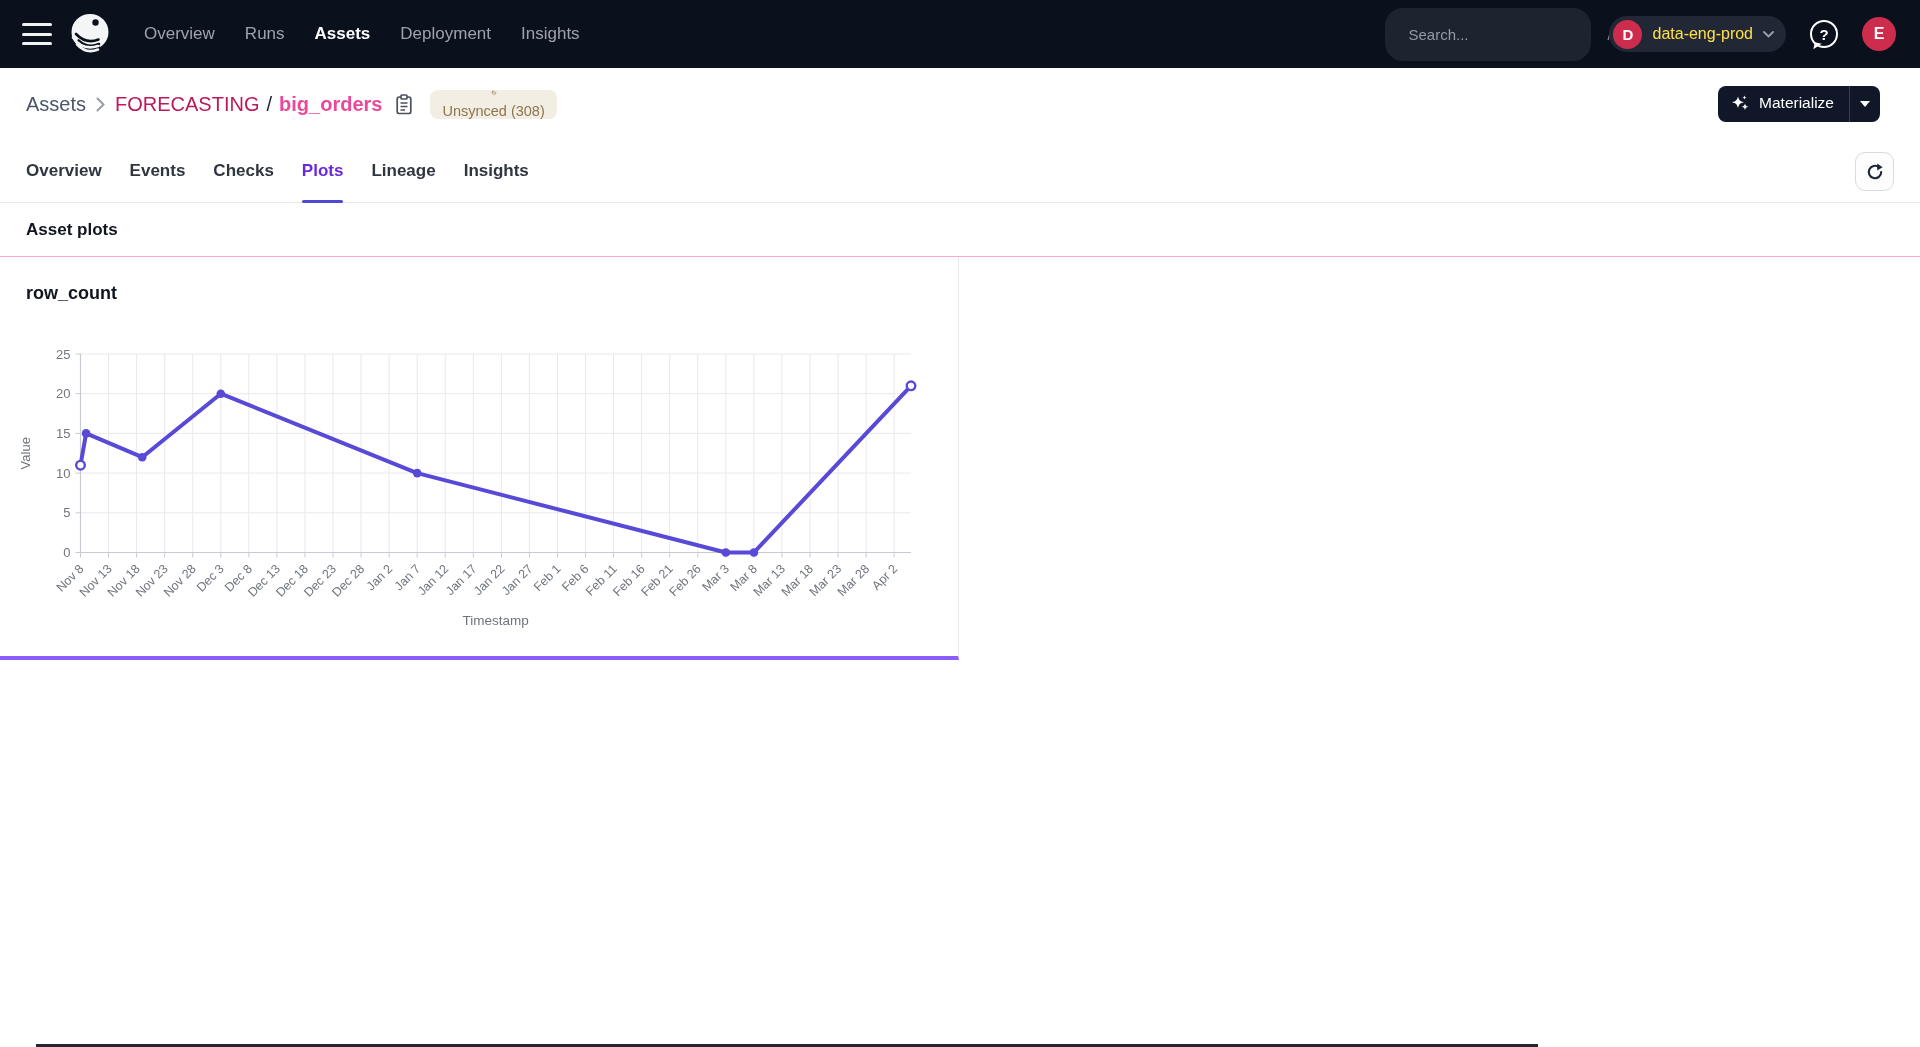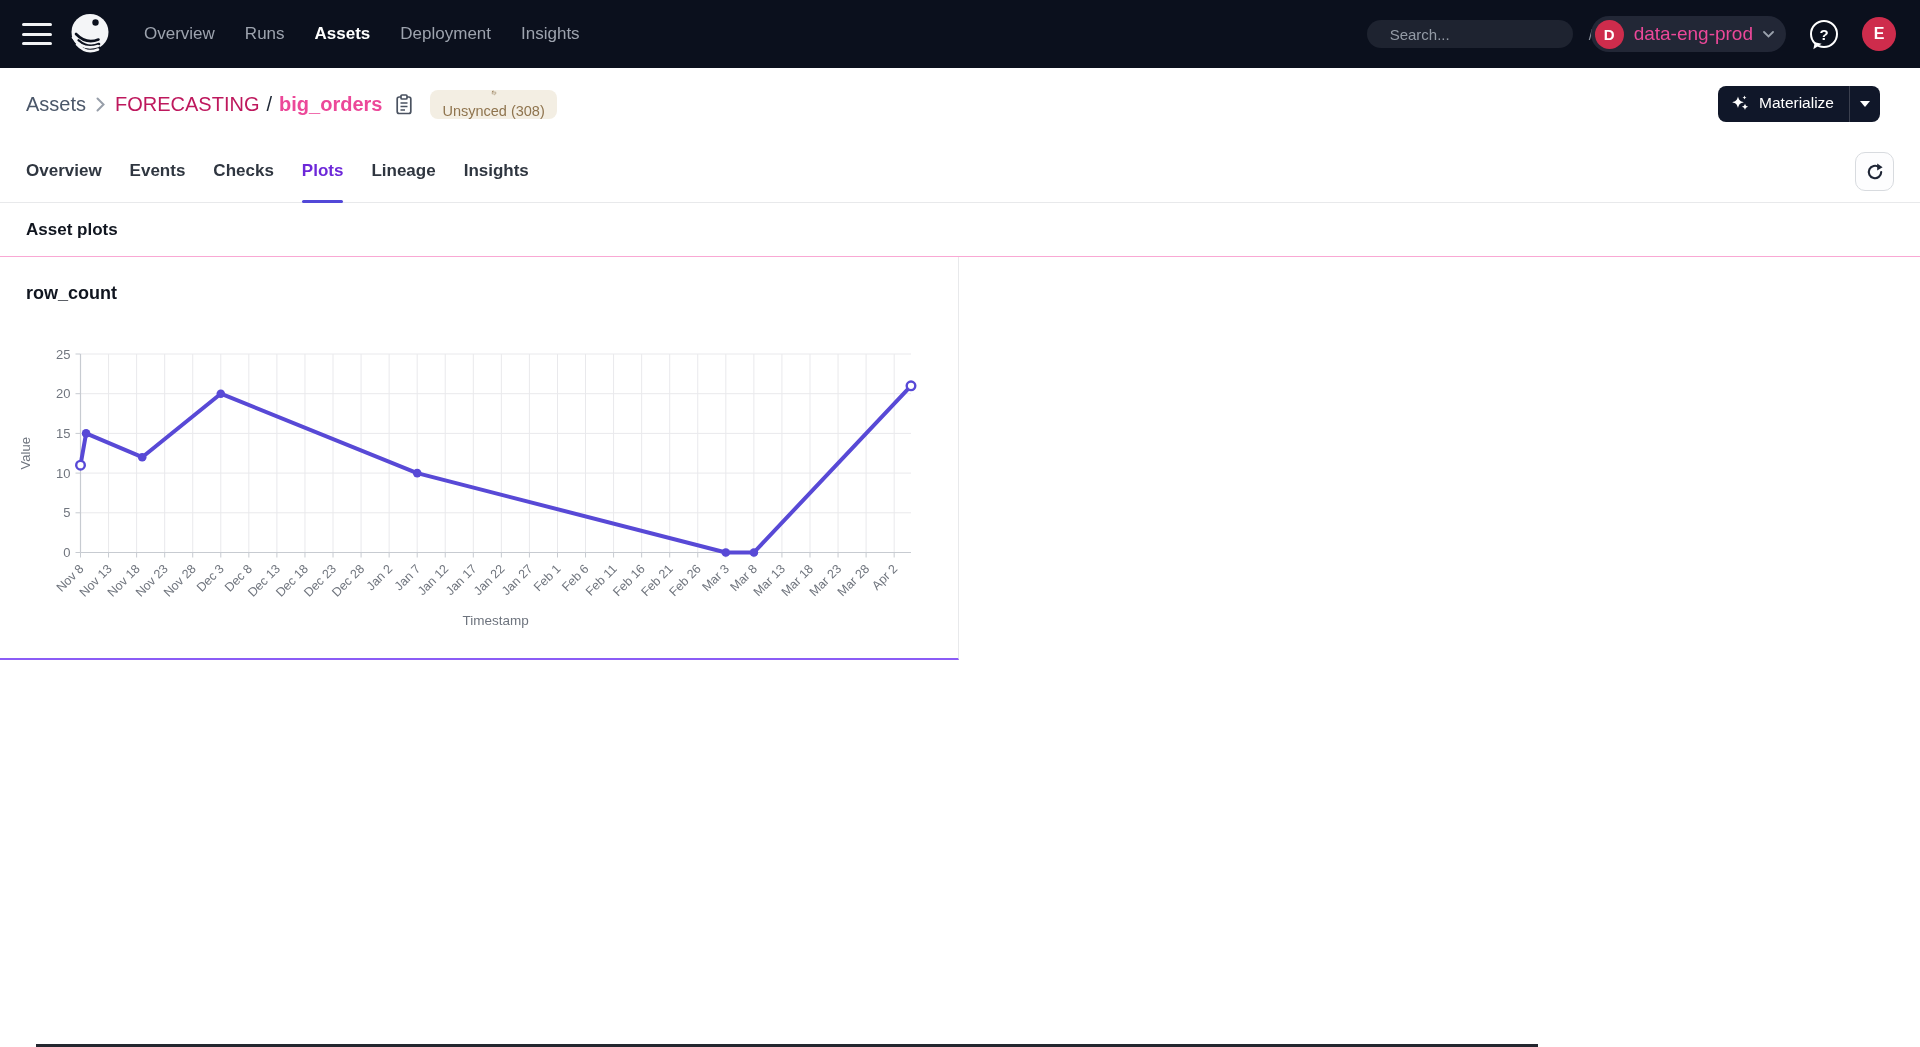--- a/index.html
+++ b/index.html
@@ -9,28 +9,28 @@
   
   .topnav { height:68px; background:#0B101D; display:flex; align-items:center; padding:0 24px 0 22px; }
   .hamburger { width:30px; height:22px; display:flex; flex-direction:column; justify-content:space-between; cursor:pointer; margin-right:16px; }
   .hamburger div { height:3px; background:#F2F3F5; border-radius:2px; }
   .logo { width:44px; height:46px; margin-right:32px; }
   .nav-links { display:flex; gap:30px; align-items:center; }
   .nav-link { color:#9DA3AE; font-size:17px; cursor:pointer; }
   .nav-link.active { color:#ffffff; font-weight:bold; }
 
   .nav-right { margin-left:auto; display:flex; align-items:center; }
-  .search-pill { width:206px; height:28px; background:#1E2330; border-radius:18px; display:flex; align-items:center; padding:0 16px 0 14px; }
+  .search-pill { width:206px; height:53px; background:#1E2330; border-radius:18px; display:flex; align-items:center; padding:0 16px 0 14px; }
   .search-pill input { flex:1; background:transparent; border:none; outline:none; color:#c7ccd4; font-size:15px; margin-left:9px; font-family:"Liberation Sans",sans-serif; }
   .search-pill input::placeholder { color:#949BA6; }
   .slash-key { color:#8A919C; font-size:15px; }
 
   .deploy-pill { margin-left:18px; height:36px; background:#222736; border-radius:18px; display:flex; align-items:center; padding:0 12px 0 4px; gap:10px; cursor:pointer; }
   .deploy-badge { width:29px; height:29px; border-radius:50%; background:#CE2C4C; color:#fff; font-size:15px; font-weight:bold; display:flex; align-items:center; justify-content:center; }
-  .deploy-name { color:#ec4899; font-size:19px; }
+  .deploy-name { color:#fde047; font-size:16px; }
 
   .help-btn { margin-left:24px; width:28px; height:28px; border:2px solid #ffffff; border-radius:50%; color:#ffffff; font-size:15px; font-weight:bold; display:flex; align-items:center; justify-content:center; cursor:pointer; position:relative; }
   .help-btn::after { content:""; position:absolute; left:2px; bottom:-4px; width:0; height:0; border-left:7px solid #ffffff; border-bottom:7px solid transparent; transform:rotate(12deg); }
   .avatar { margin-left:24px; width:34px; height:34px; border-radius:50%; background:#CE2C4C; color:#fff; font-size:16px; font-weight:bold; display:flex; align-items:center; justify-content:center; cursor:pointer; }
 
   
   .crumb-row { height:72px; display:flex; align-items:center; padding:0 26px; position:relative; background:#fff; }
   .crumb-root { color:#4B5769; font-size:20px; cursor:pointer; }
   .crumb-sep { margin:0 10px; display:flex; align-items:center; }
   .crumb-group { color:#be185d; font-size:20px; font-weight:500; cursor:pointer; }
@@ -49,21 +49,21 @@
   .tab { height:100%; display:flex; align-items:center; font-size:17px; font-weight:600; color:#2F3640; cursor:pointer; position:relative; }
   .tab.active { color:#6d28d9; }
   .tab.active::after { content:""; position:absolute; left:0; right:0; bottom:-1px; height:3px; background:#5248D8; border-radius:2px; }
   .refresh-btn { position:absolute; right:26px; top:12px; width:39px; height:39px; background:#FDFDFE; border:1px solid #D8DBDF; border-radius:10px; display:flex; align-items:center; justify-content:center; cursor:pointer; }
 
   
   .section-row { height:54px; display:flex; align-items:center; padding:0 26px; border-bottom:1px solid #f9a8d4; }
   .section-title { font-size:17px; font-weight:bold; color:#10151F; }
 
   
-  .plot-card { width:959px; height:403px; border-right:1px solid #E8E9EB; border-bottom:2px solid #8b5cf6; }
+  .plot-card { width:959px; height:403px; border-right:1px solid #E8E9EB; border-bottom:4px solid #8b5cf6; }
   .plot-title { padding:26px 0 0 26px; font-size:18px; font-weight:bold; color:#10151F; }
   #plot-svg { display:block; margin:36px 0 0 16px; }
   svg text { font-family:"Liberation Sans", sans-serif; }
 
   .dock-hint { position:absolute; bottom:0; left:36px; width:1502px; height:3px; background:#23272F; }
 </style>
 </head>
 <body>
 
 <div class="topnav">

